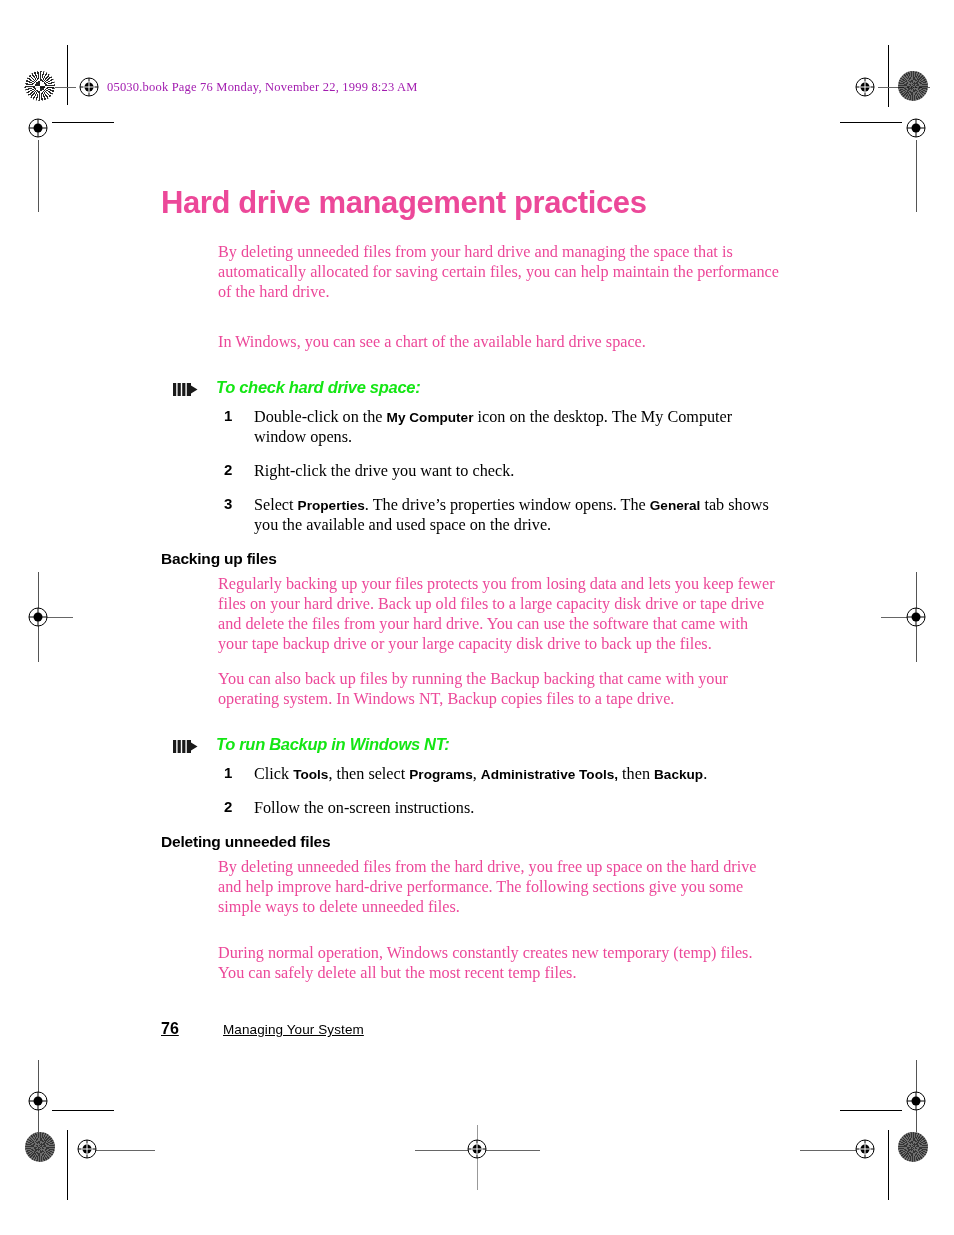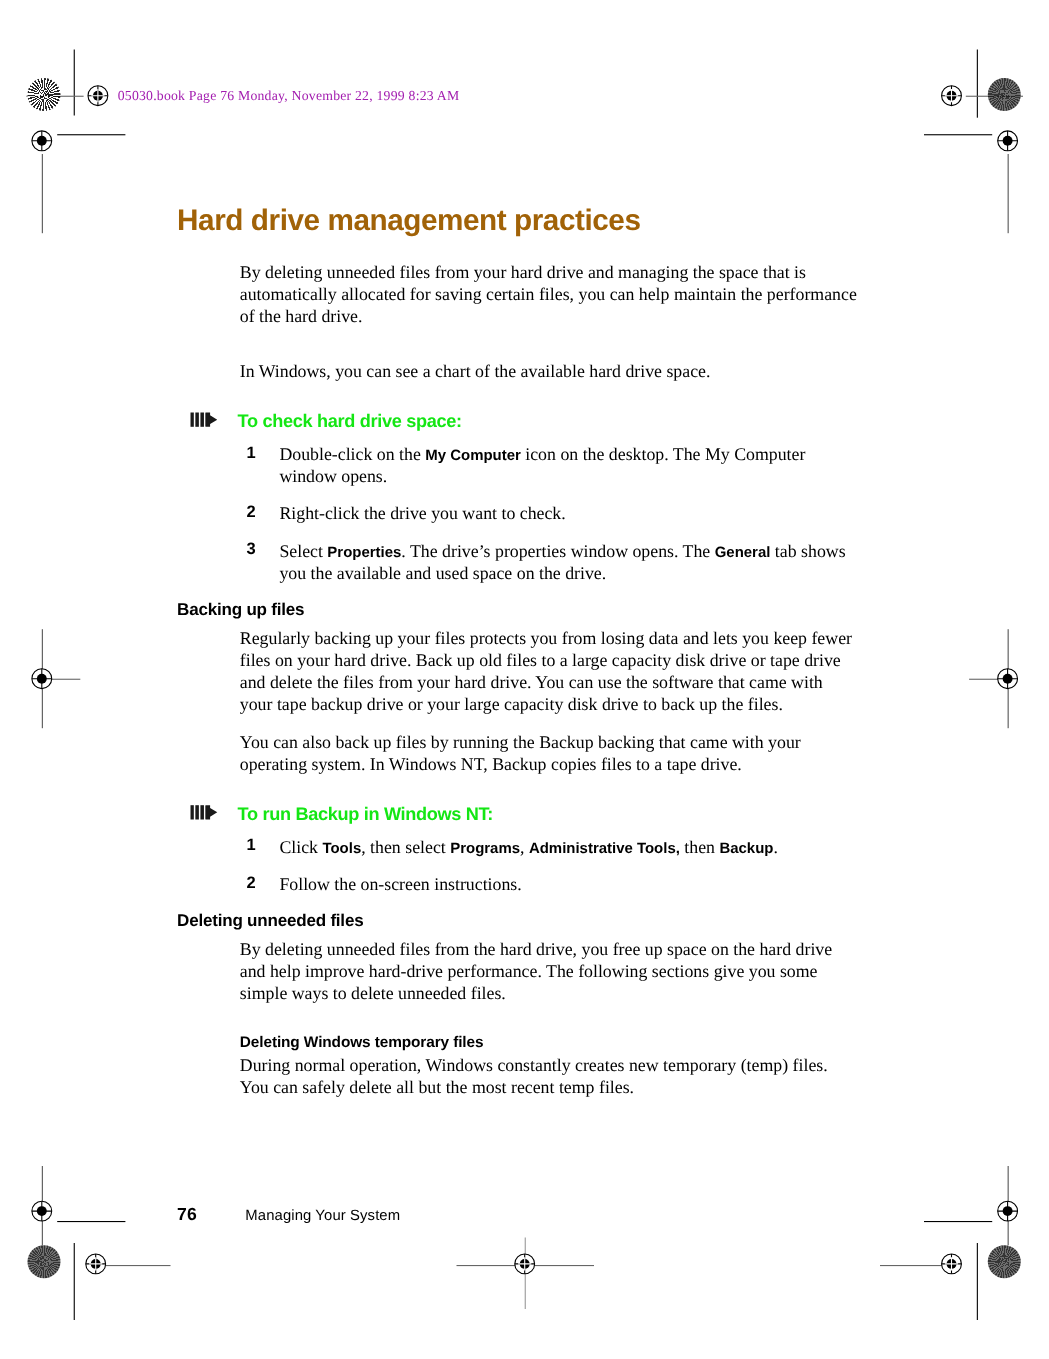--- a/index.html
+++ b/index.html
@@ -61,25 +61,25 @@
   
   .content {
     position: absolute;
     left: 161px;
     top: 186px;
     width: 620px;
   }
   h1.doc-title {
     font-family: "Liberation Sans", sans-serif;
     font-weight: bold;
-    font-size: 27px;
+    font-size: 31px;
     line-height: 1.1;
     letter-spacing: -0.4px;
     margin: 0 0 22px 0;
-    color: #a16207;
+    color: #ec4899;
   }
   h2.sec {
     font-family: "Liberation Sans", sans-serif;
     font-weight: bold;
     font-size: 15.5px;
     letter-spacing: -0.2px;
     margin: 0 0 6px 0;
     color: #000;
   }
   h3.subsec {
@@ -90,34 +90,35 @@
     margin: 0 0 4px 0;
     color: #000;
     padding-left: 57px;
   }
   p.body {
     font-family: "Liberation Serif", serif;
     font-size: 16.2px;
     line-height: 1.235;
     margin: 0 0 15px 0;
     padding-left: 57px;
-    color: #000000;
+    color: #ec4899;
     text-align: left;
   }
   p.body.tight { margin-bottom: 14px; }
 
   .gap-sec { height: 15px; }
   .gap-sm  { height: 11px; }
 
   
   .proc-head {
     display: flex;
-    align-items: flex-start;
+    align-items: flex-end;
     margin: 0 0 10px 0;
     padding-left: 12px;
+    font-style: italic;
   }
   .proc-icon {
     width: 30px;
     height: 15px;
     margin-right: 13px;
     flex: none;
   }
   .proc-label {
     font-family: "Liberation Sans", sans-serif;
     font-weight: bold;
@@ -152,24 +153,25 @@
   .ui {
     font-family: "Liberation Sans", sans-serif;
     font-weight: bold;
     font-size: 13.6px;
   }
 
   
   .footer {
     position: absolute;
     left: 161px;
-    top: 1096px;
+    top: 1020px;
     display: flex;
     align-items: baseline;
     color: #000;
+    text-decoration: underline;
   }
   .footer .pgnum {
     font-family: "Liberation Sans", sans-serif;
     font-weight: bold;
     font-size: 16px;
     width: 62px;
   }
   .footer .bookname {
     font-family: "Liberation Sans", sans-serif;
     font-size: 13.5px;
@@ -365,21 +367,20 @@
       </li>
     </ol>
 
     <div class="gap-sec"></div>
 
     <h2 class="sec">Deleting unneeded files</h2>
     <p class="body">By deleting unneeded files from the hard drive, you free up space on the hard drive and help improve hard-drive performance. The following sections give you some simple ways to delete unneeded files.</p>
 
     <div class="gap-sm"></div>
 
-    <h3 class="subsec">Deleting Windows temporary files</h3>
     <p class="body tight">During normal operation, Windows constantly creates new temporary (temp) files. You can safely delete all but the most recent temp files.</p>
 
   </div>
 
   <div class="footer">
     <span class="pgnum">76</span>
     <span class="bookname">Managing Your System</span>
   </div>
 
 </div>

